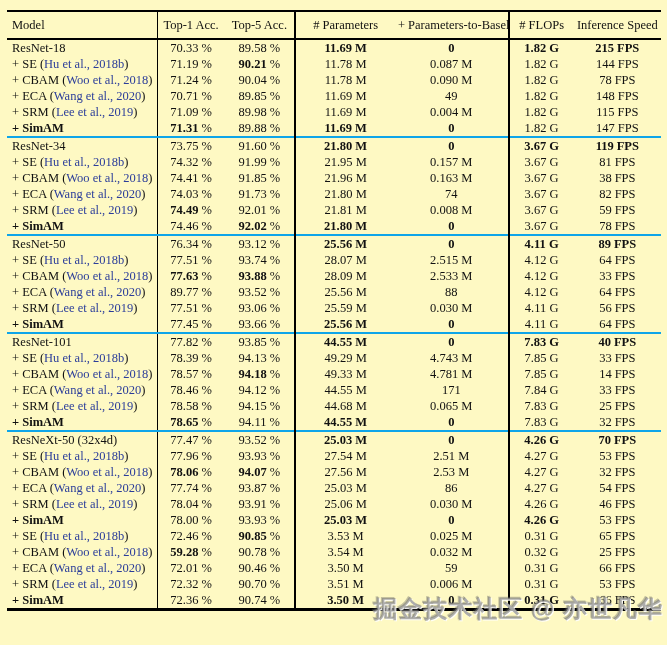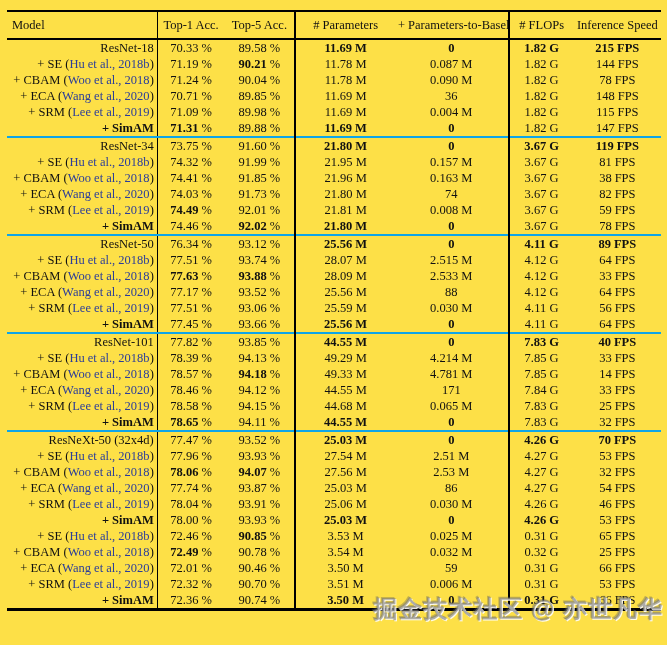--- a/index.html
+++ b/index.html
@@ -1,20 +1,20 @@
 <!DOCTYPE html>
 <html><head>
 <meta charset="utf-8">
 <style>
   html, body { margin: 0; padding: 0; background: #ffffff; }
   .page {
     position: relative;
     width: 667px;
     height: 645px;
-    background: #fde047;
+    background: #fef9c3;
     font-family: "Liberation Serif", "DejaVu Serif", serif;
     color: #111111;
     overflow: hidden;
   }
   table.results {
     border-collapse: collapse;
     margin: 10px 6px 0 7px;
     width: 654px;
     border-top: 2px solid #000;
     border-bottom: 3px solid #000;
@@ -23,21 +23,21 @@
   th, td {
     font-size: 12.5px;
     padding: 0 3px;
     white-space: nowrap;
     overflow: hidden;
     font-weight: normal;
   }
   thead th { height: 26px; border-bottom: 2px solid #000; text-align: center; }
   thead th.c-model { text-align: left; padding-left: 5px; }
   tbody td { height: 16px; text-align: center; }
-  td.c-model { text-align: right; padding-left: 5px; margin-top: 39px; }
+  td.c-model { text-align: left; padding-left: 5px; margin-top: 39px; }
   .v1 { border-left: 1px solid #000; }
   .v2 { border-left: 2px solid #000; }
   .v3 { border-left: 2px solid #000; }
   tr.group-start td { border-top: 2px solid #0ea5e9; }
   .col-model { width: 148px; }
   .col-top1  { width: 66px; }
   .col-top5  { width: 70px; }
   .col-params{ width: 98px; }
   .col-delta { width: 112px; }
   .col-flops { width: 64px; }
@@ -109,21 +109,21 @@
     <td class="c-num v2"><span class="v">11.78 M</span></td>
     <td class="c-num"><span class="v">0.090 M</span></td>
     <td class="c-num v3"><span class="v">1.82 G</span></td>
     <td class="c-num"><span class="v">78</span><span class="u">FPS</span></td>
   </tr>
         <tr>
     <td class="c-model"><span>+ ECA</span><span class="cite-wrap"><span class="paren"> (</span><span class="cite">Wang et al., 2020</span><span class="paren">)</span></span></td>
     <td class="c-num v1"><span class="v">70.71</span><span class="u">%</span></td>
     <td class="c-num"><span class="v">89.85</span><span class="u">%</span></td>
     <td class="c-num v2"><span class="v">11.69 M</span></td>
-    <td class="c-num"><span class="v">36</span></td>
+    <td class="c-num"><span class="v">49</span></td>
     <td class="c-num v3"><span class="v">1.82 G</span></td>
     <td class="c-num"><span class="v">148</span><span class="u">FPS</span></td>
   </tr>
         <tr>
     <td class="c-model"><span>+ SRM</span><span class="cite-wrap"><span class="paren"> (</span><span class="cite">Lee et al., 2019</span><span class="paren">)</span></span></td>
     <td class="c-num v1"><span class="v">71.09</span><span class="u">%</span></td>
     <td class="c-num"><span class="v">89.98</span><span class="u">%</span></td>
     <td class="c-num v2"><span class="v">11.69 M</span></td>
     <td class="c-num"><span class="v">0.004 M</span></td>
     <td class="c-num v3"><span class="v">1.82 G</span></td>
@@ -214,21 +214,21 @@
     <td class="c-model"><span>+ CBAM</span><span class="cite-wrap"><span class="paren"> (</span><span class="cite">Woo et al., 2018</span><span class="paren">)</span></span></td>
     <td class="c-num v1"><span class="v b">77.63</span><span class="u">%</span></td>
     <td class="c-num"><span class="v b">93.88</span><span class="u">%</span></td>
     <td class="c-num v2"><span class="v">28.09 M</span></td>
     <td class="c-num"><span class="v">2.533 M</span></td>
     <td class="c-num v3"><span class="v">4.12 G</span></td>
     <td class="c-num"><span class="v">33</span><span class="u">FPS</span></td>
   </tr>
         <tr>
     <td class="c-model"><span>+ ECA</span><span class="cite-wrap"><span class="paren"> (</span><span class="cite">Wang et al., 2020</span><span class="paren">)</span></span></td>
-    <td class="c-num v1"><span class="v">77.17</span><span class="u">%</span></td>
+    <td class="c-num v1"><span class="v">89.77</span><span class="u">%</span></td>
     <td class="c-num"><span class="v">93.52</span><span class="u">%</span></td>
     <td class="c-num v2"><span class="v">25.56 M</span></td>
     <td class="c-num"><span class="v">88</span></td>
     <td class="c-num v3"><span class="v">4.12 G</span></td>
     <td class="c-num"><span class="v">64</span><span class="u">FPS</span></td>
   </tr>
         <tr>
     <td class="c-model"><span>+ SRM</span><span class="cite-wrap"><span class="paren"> (</span><span class="cite">Lee et al., 2019</span><span class="paren">)</span></span></td>
     <td class="c-num v1"><span class="v">77.51</span><span class="u">%</span></td>
     <td class="c-num"><span class="v">93.06</span><span class="u">%</span></td>
@@ -253,21 +253,21 @@
     <td class="c-num v2"><span class="v b">44.55 M</span></td>
     <td class="c-num"><span class="v b">0</span></td>
     <td class="c-num v3"><span class="v b">7.83 G</span></td>
     <td class="c-num b"><span class="v">40</span><span class="u">FPS</span></td>
   </tr>
         <tr>
     <td class="c-model"><span>+ SE</span><span class="cite-wrap"><span class="paren"> (</span><span class="cite">Hu et al., 2018b</span><span class="paren">)</span></span></td>
     <td class="c-num v1"><span class="v">78.39</span><span class="u">%</span></td>
     <td class="c-num"><span class="v">94.13</span><span class="u">%</span></td>
     <td class="c-num v2"><span class="v">49.29 M</span></td>
-    <td class="c-num"><span class="v">4.214 M</span></td>
+    <td class="c-num"><span class="v">4.743 M</span></td>
     <td class="c-num v3"><span class="v">7.85 G</span></td>
     <td class="c-num"><span class="v">33</span><span class="u">FPS</span></td>
   </tr>
         <tr>
     <td class="c-model"><span>+ CBAM</span><span class="cite-wrap"><span class="paren"> (</span><span class="cite">Woo et al., 2018</span><span class="paren">)</span></span></td>
     <td class="c-num v1"><span class="v">78.57</span><span class="u">%</span></td>
     <td class="c-num"><span class="v b">94.18</span><span class="u">%</span></td>
     <td class="c-num v2"><span class="v">49.33 M</span></td>
     <td class="c-num"><span class="v">4.781 M</span></td>
     <td class="c-num v3"><span class="v">7.85 G</span></td>
@@ -358,21 +358,21 @@
     <td class="c-model"><span>+ SE</span><span class="cite-wrap"><span class="paren"> (</span><span class="cite">Hu et al., 2018b</span><span class="paren">)</span></span></td>
     <td class="c-num v1"><span class="v">72.46</span><span class="u">%</span></td>
     <td class="c-num"><span class="v b">90.85</span><span class="u">%</span></td>
     <td class="c-num v2"><span class="v">3.53 M</span></td>
     <td class="c-num"><span class="v">0.025 M</span></td>
     <td class="c-num v3"><span class="v">0.31 G</span></td>
     <td class="c-num"><span class="v">65</span><span class="u">FPS</span></td>
   </tr>
         <tr>
     <td class="c-model"><span>+ CBAM</span><span class="cite-wrap"><span class="paren"> (</span><span class="cite">Woo et al., 2018</span><span class="paren">)</span></span></td>
-    <td class="c-num v1"><span class="v b">72.49</span><span class="u">%</span></td>
+    <td class="c-num v1"><span class="v b">59.28</span><span class="u">%</span></td>
     <td class="c-num"><span class="v">90.78</span><span class="u">%</span></td>
     <td class="c-num v2"><span class="v">3.54 M</span></td>
     <td class="c-num"><span class="v">0.032 M</span></td>
     <td class="c-num v3"><span class="v">0.32 G</span></td>
     <td class="c-num"><span class="v">25</span><span class="u">FPS</span></td>
   </tr>
         <tr>
     <td class="c-model"><span>+ ECA</span><span class="cite-wrap"><span class="paren"> (</span><span class="cite">Wang et al., 2020</span><span class="paren">)</span></span></td>
     <td class="c-num v1"><span class="v">72.01</span><span class="u">%</span></td>
     <td class="c-num"><span class="v">90.46</span><span class="u">%</span></td>

